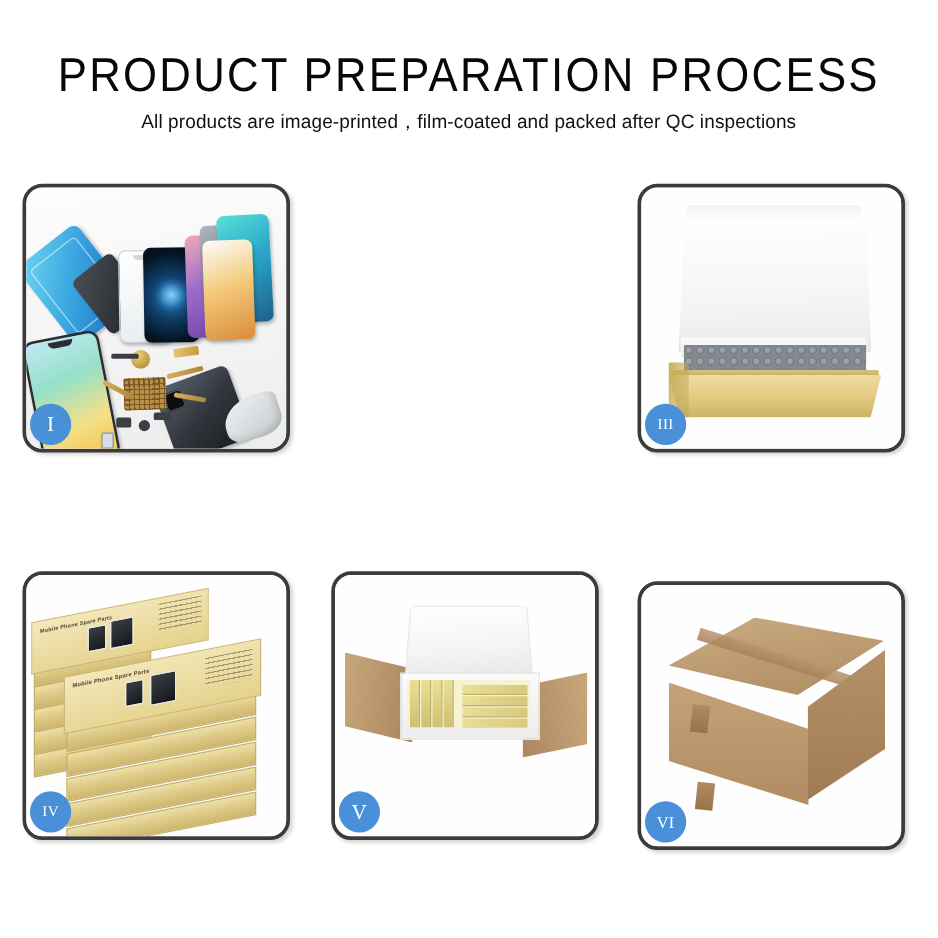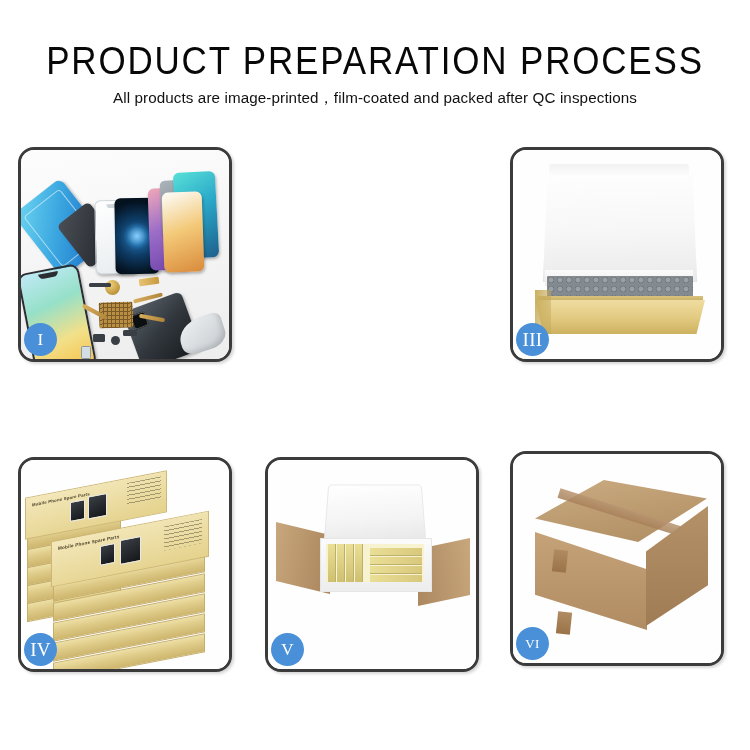--- a/index.html
+++ b/index.html
@@ -30,21 +30,21 @@
     font-size:15.5px;line-height:20px;font-weight:400;
     color:#111;letter-spacing:0.1px;
     transform:scaleX(0.98);transform-origin:center top;
     white-space:nowrap;
   }
 
   
   .grid{position:absolute;left:18px;top:147px;width:714px;height:530px;}
   .cell{position:absolute;width:214px;height:215px;}
   .c0{left:0;top:0}      .c1{left:247px;top:0}      .c2{left:492px;top:0}
-  .c3{left:0;top:310px}  .c4{left:247px;top:310px}  .c5{left:492px;top:304px}
+  .c3{left:0;top:310px}  .c4{left:247px;top:310px}  .c5{left:492px;top:318px}
 
   .panel{
     position:absolute;left:0;top:0;right:0;bottom:0;
     border:3px solid #3b3b3b;
     border-radius:16px;
     background:#fdfdfd;
     box-shadow:2px 2px 3px rgba(0,0,0,0.16);
     overflow:hidden;
   }
   .scene{position:absolute;left:0;top:0;right:0;bottom:0;overflow:hidden;}
@@ -53,21 +53,21 @@
   .badge{
     position:absolute;left:3px;bottom:3px;
     width:33px;height:33px;border-radius:50%;
     background:#4a90d9;
     display:flex;align-items:center;justify-content:center;
     color:#ffffff;
     font-family:"Liberation Serif","DejaVu Serif",serif;
     font-size:17px;line-height:17px;letter-spacing:0.3px;
     z-index:40;
   }
-  .badge.wide{font-size:19px;}
+  .badge.wide{font-size:12px;}
   .badge.wide2{font-size:13px;}
 
   
   .p1{background:linear-gradient(170deg,#fdfdfd 0%,#f3f3f3 60%,#ededed 100%);}
   .ph{position:absolute;border-radius:5px;box-shadow:1px 2px 3px rgba(0,0,0,.28);}
   .ph-blue{
     left:10px;top:38px;width:60px;height:80px;
     background:linear-gradient(135deg,#6fd8f2 0%,#3ba7e0 45%,#1666c4 100%);
     transform:rotate(-38deg);border-radius:7px;
   }

